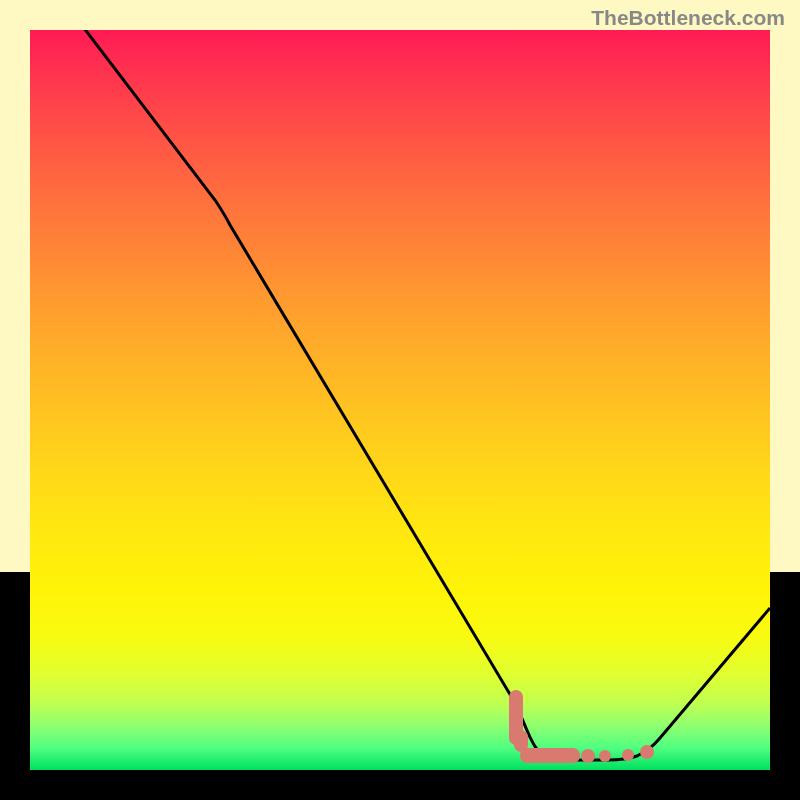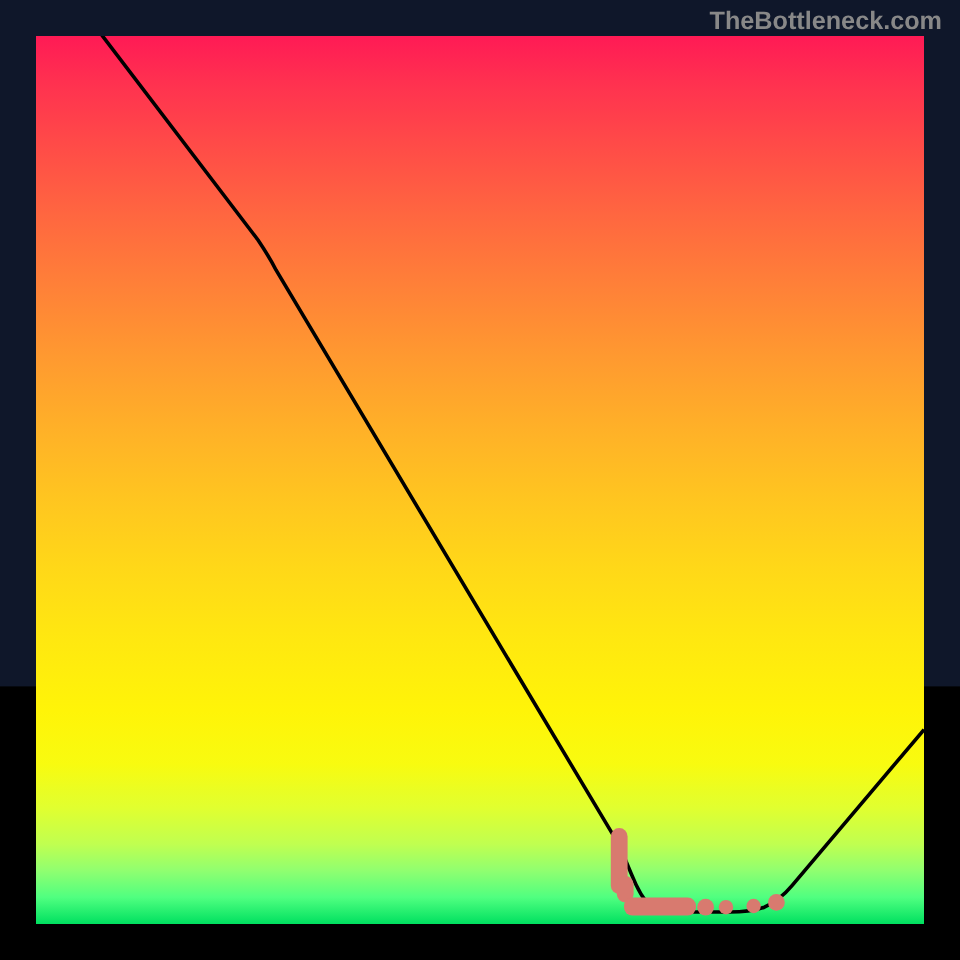--- a/index.html
+++ b/index.html
@@ -7,21 +7,21 @@
     padding: 0;
     width: 800px;
     height: 800px;
     background: #000;
     font-family: Arial, sans-serif;
   }
   .container {
     width: 800px;
     height: 572px;
     position: relative;
-    background: #0f172a;
+    background: #fef9c3;
   }
   .watermark {
     position: absolute;
     top: 6px;
     right: 15px;
     color: #888;
     font-size: 21px;
     font-weight: bold;
     z-index: 10;
   }

